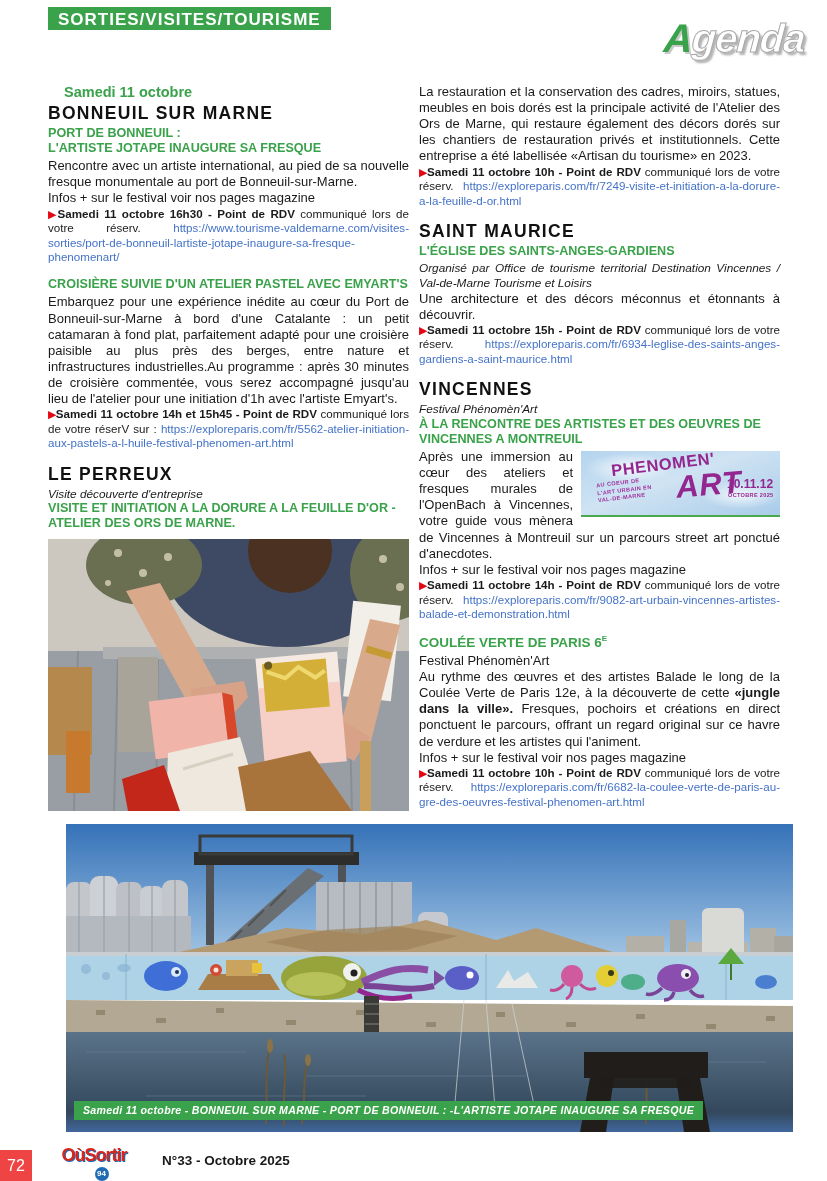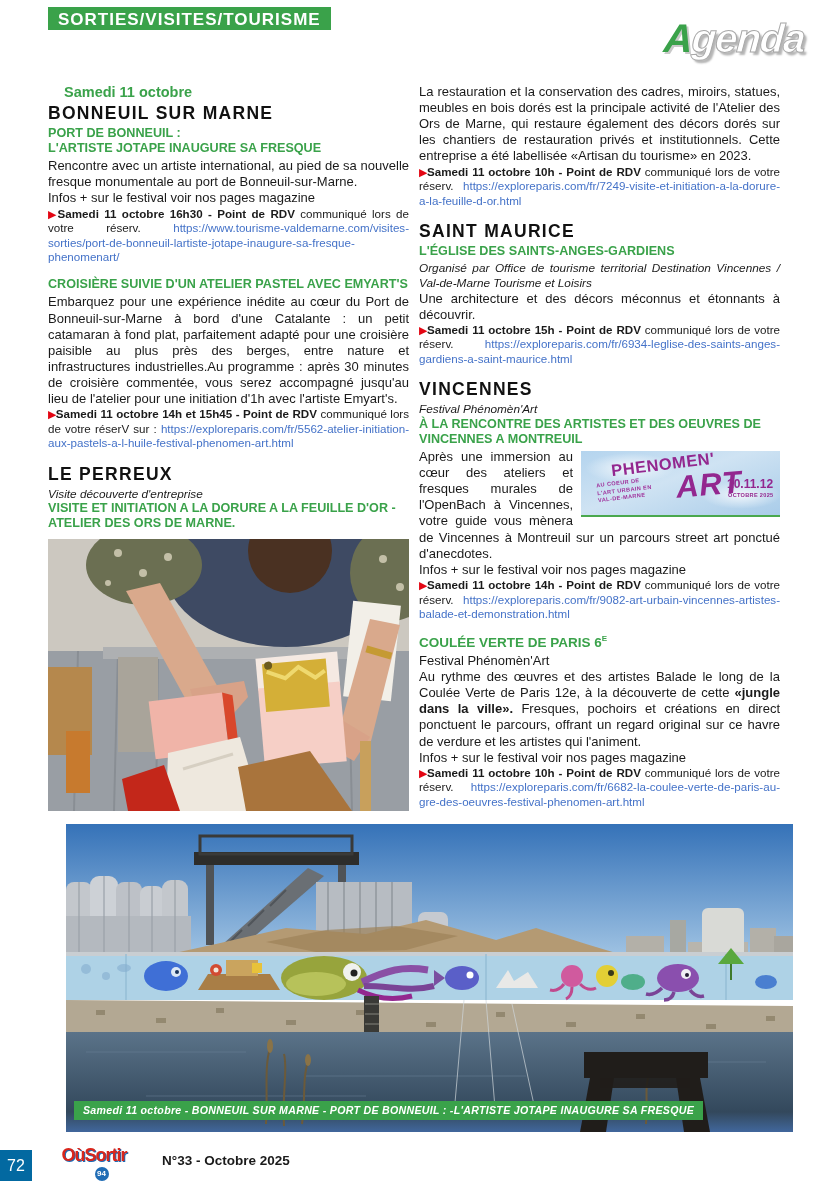--- a/index.html
+++ b/index.html
@@ -46,21 +46,21 @@
   .ph-line1{position:absolute;left:30px;top:4px;color:#93278f;font-weight:800;font-size:16.5px;
     transform:rotate(-7deg);letter-spacing:.5px;}
   .ph-art{position:absolute;left:95px;top:16px;color:#93278f;font-weight:800;font-style:italic;
     font-size:31px;transform:rotate(-5deg);letter-spacing:1px;}
   .ph-tag{position:absolute;left:16px;top:28px;color:#a0339c;font-weight:bold;font-size:5.6px;
     transform:rotate(-7deg);line-height:1.35;letter-spacing:.4px;}
   .ph-dates{position:absolute;left:146px;top:26px;color:#93278f;font-weight:800;font-size:12px;}
   .ph-dates2{position:absolute;left:147px;top:41px;color:#93278f;font-weight:bold;font-size:5.6px;letter-spacing:.3px;}
 
   
-  .page-number{position:absolute;left:0;top:1150px;width:32px;height:31px;background:#0369a1;
+  .page-number{position:absolute;left:0;top:1150px;width:32px;height:31px;background:#ef4444;
     color:#fff;font-size:16px;display:flex;align-items:center;justify-content:center;}
   .mag-logo{position:absolute;left:52px;top:1146px;width:84px;text-align:center;}
   .mag-logo .letters{color:#d9261c;font-weight:900;font-size:18px;letter-spacing:-1px;
     text-shadow:1px 1px 0 #1f6cb5;line-height:1;}
   .mag-logo .badge{display:inline-block;background:#1f6cb5;color:#fff;font-size:8px;font-weight:bold;
     width:14px;height:14px;line-height:14px;border-radius:50%;vertical-align:3px;margin-left:15px;}
   .mag-logo .region{background:#4d7c0f;color:#fff;font-size:7.5px;font-weight:bold;
     letter-spacing:2px;padding:1px 0 2px;margin-top:1px;}
   .issue{position:absolute;left:162px;top:1153px;font-weight:bold;font-size:13.5px;}
 </style>

